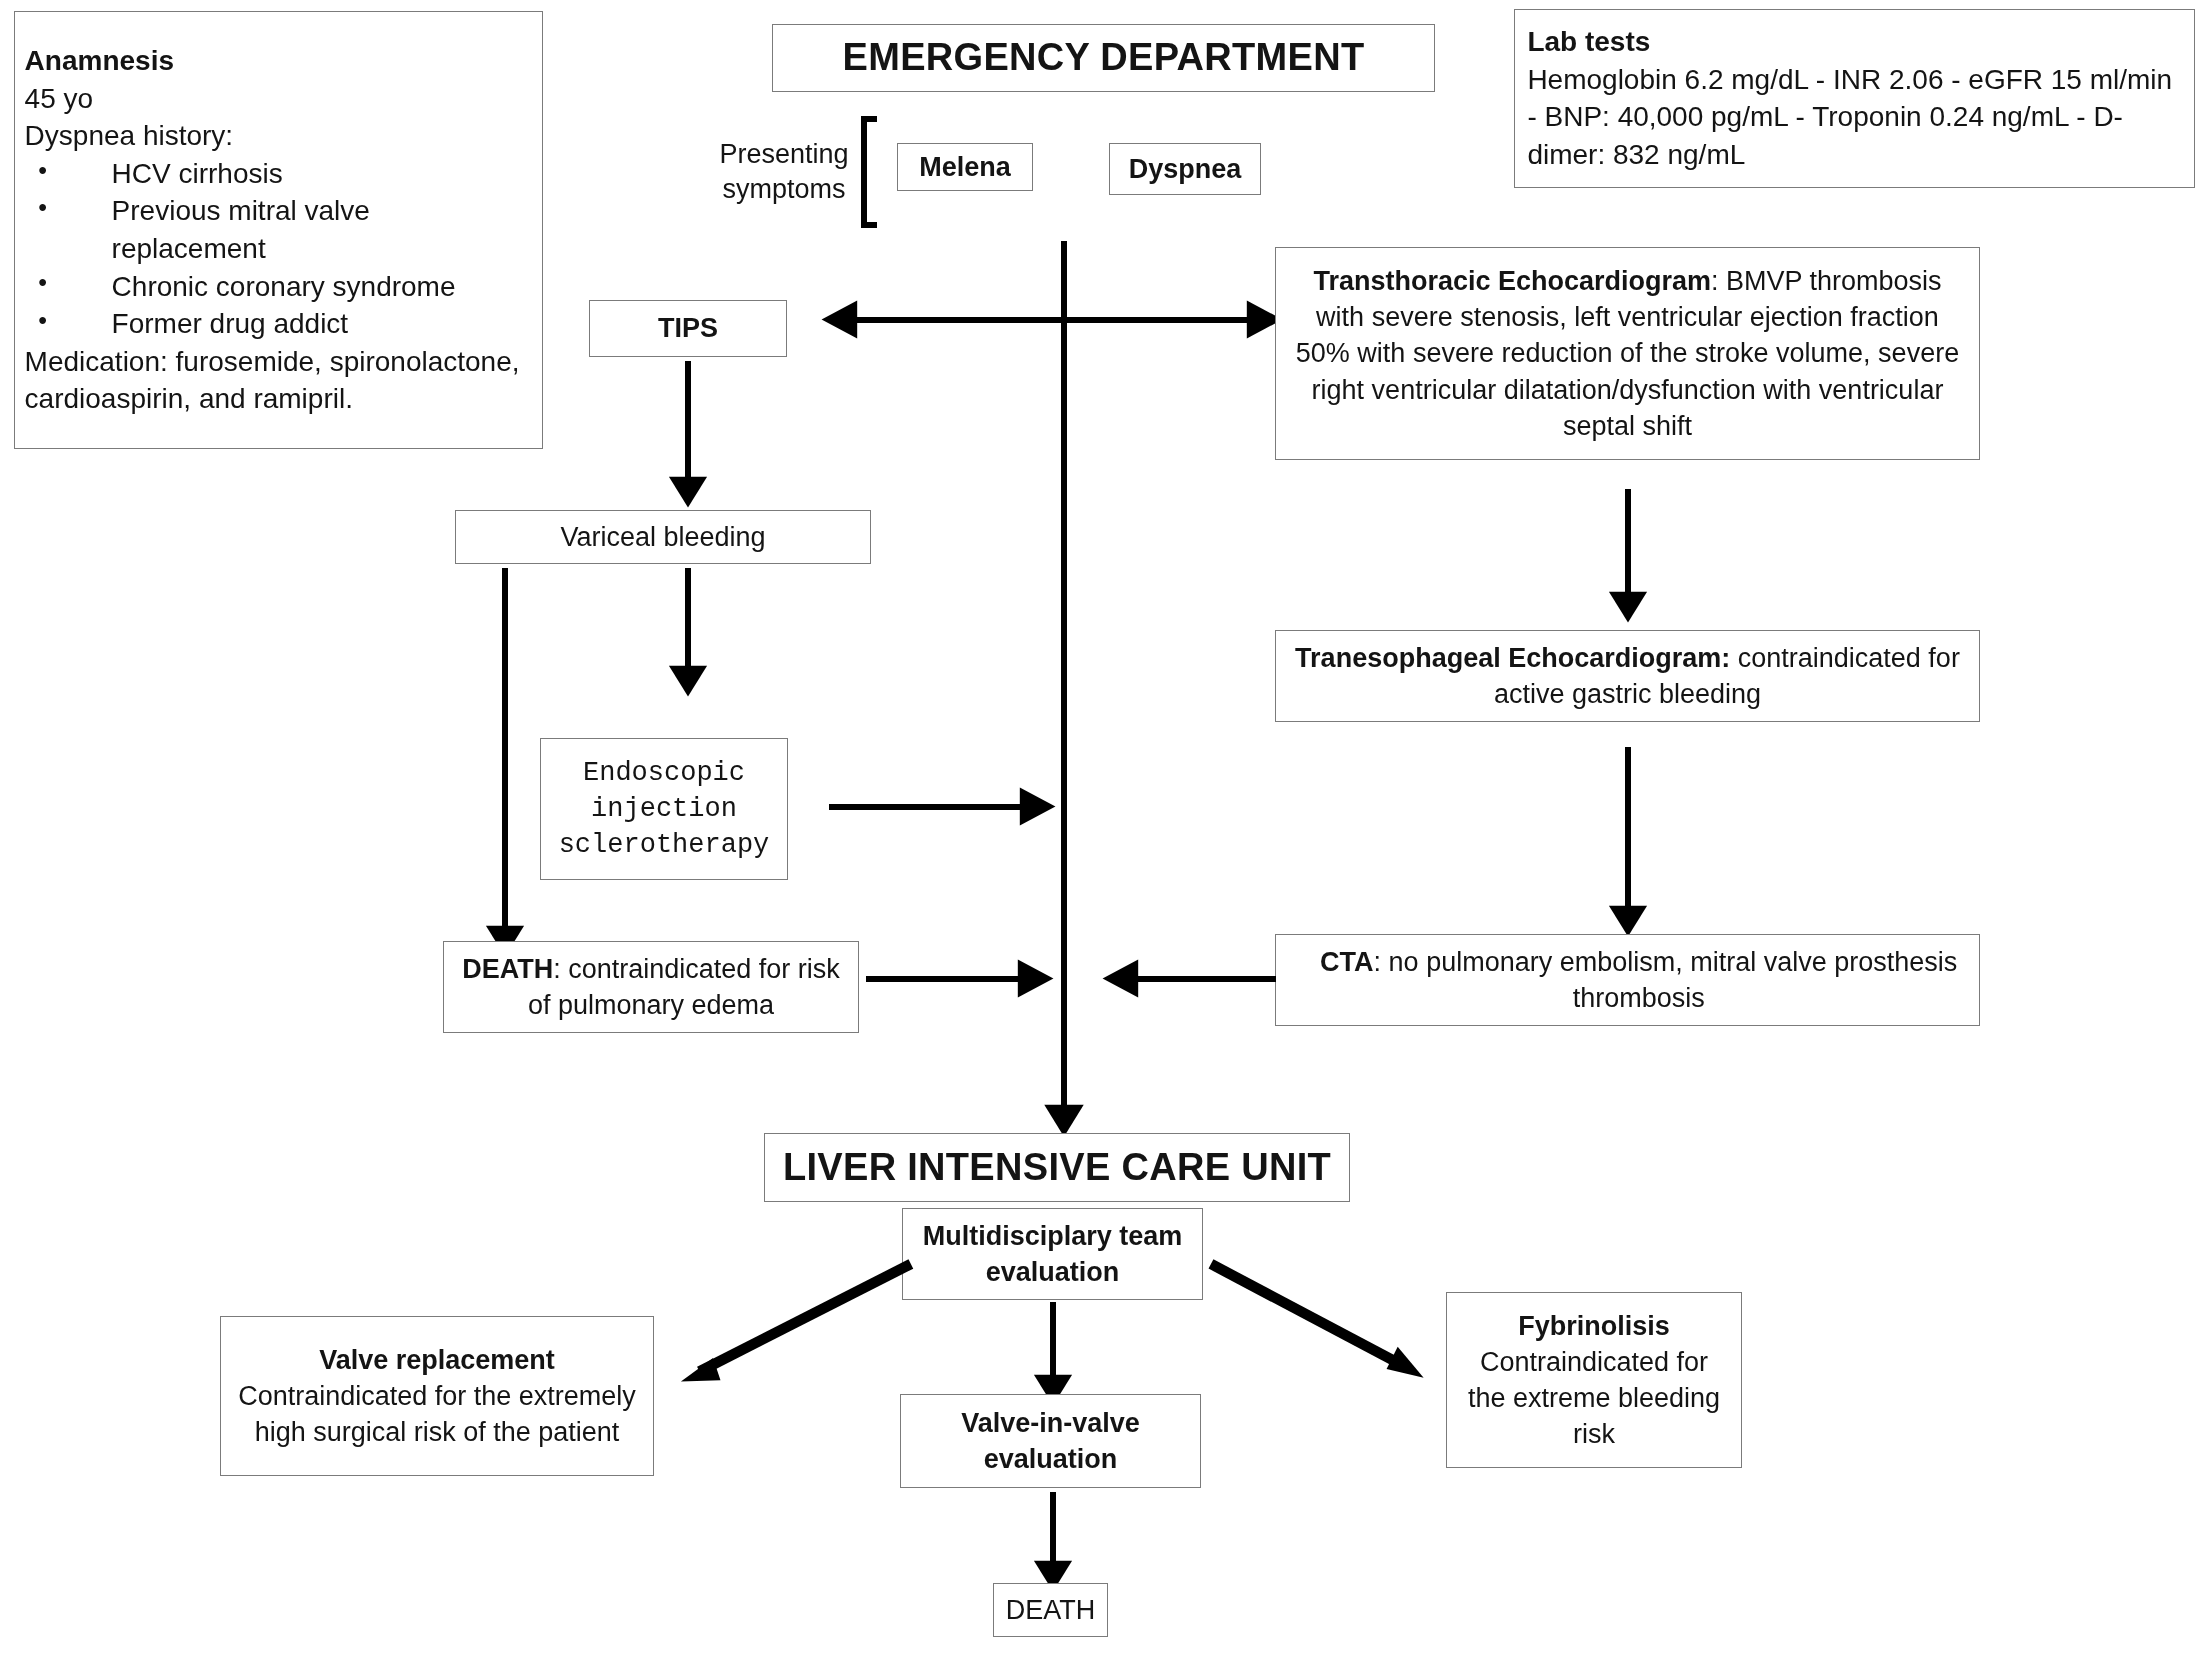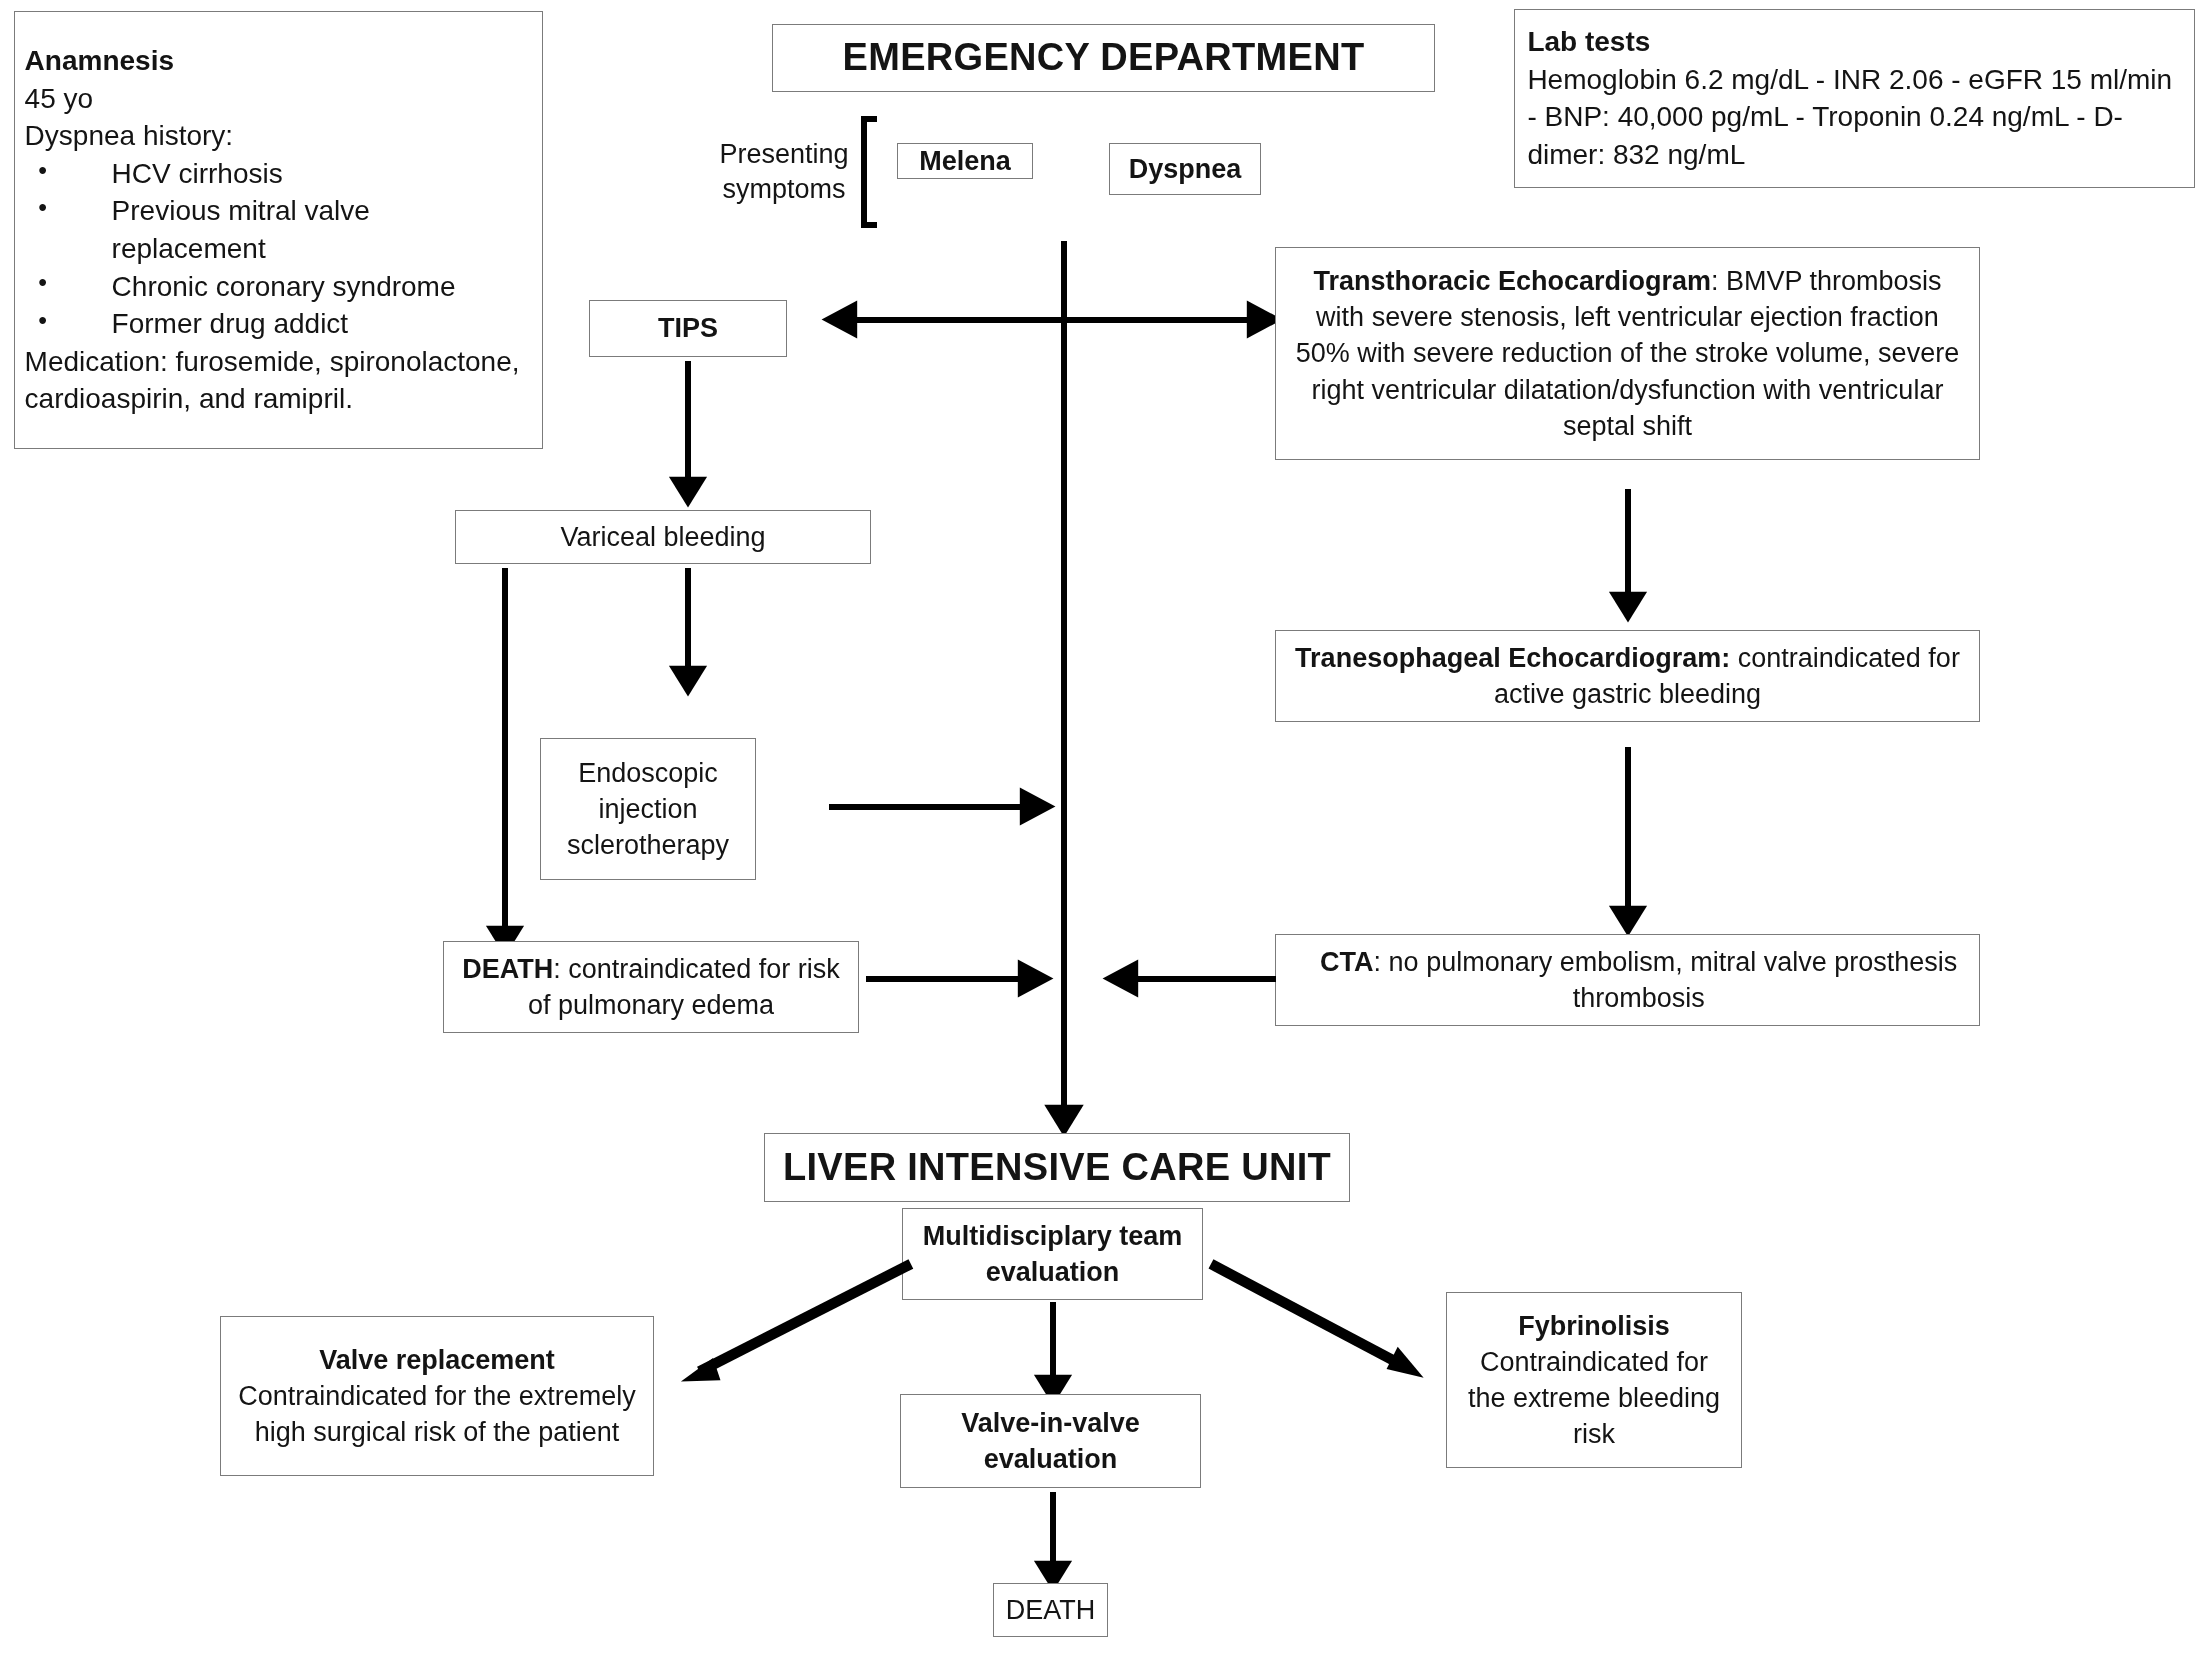--- a/index.html
+++ b/index.html
@@ -99,21 +99,21 @@
 
   <div class="box ctr t-hdr" style="left:772px; top:23.5px; width:663px; height:68px;">
     <span>EMERGENCY DEPARTMENT</span>
   </div>
 
   <div class="plain t-sym" style="left:719px; top:137px; width:130px; text-align:center;">
     <span>Presenting symptoms</span>
   </div>
   <div class="bracket" style="left:861px; top:116px; width:16px; height:112px;"></div>
 
-  <div class="box ctr t-node b" style="left:897px; top:143px; width:136px; height:36px;">
+  <div class="box ctr t-node b" style="left:897px; top:143px; width:136px; height:48px;">
     <span>Melena</span>
   </div>
   <div class="box ctr t-node b" style="left:1109px; top:143px; width:152px; height:52px;">
     <span>Dyspnea</span>
   </div>
 
   <div class="vline" style="left:1061px; top:241px; height:873px;"></div>
 
   <svg class="arrow" style="left:1038px; top:1101px; width:52px; height:37px;" viewBox="0 0 84 60">
     <polygon points="42,58 10,6 74,6" fill="#000"></polygon>
@@ -156,21 +156,21 @@
   <div class="vline" style="left:685px; top:568px; height:105px;"></div>
   <svg class="arrow" style="left:664px; top:663px; width:48px; height:35px;" viewBox="0 0 78 56">
     <polygon points="39,54 8,4 70,4" fill="#000"></polygon>
   </svg>
 
   <div class="vline" style="left:502px; top:568px; height:365px;"></div>
   <svg class="arrow" style="left:481px; top:923px; width:48px; height:35px;" viewBox="0 0 78 56">
     <polygon points="39,54 8,4 70,4" fill="#000"></polygon>
   </svg>
 
-  <div class="box ctr t-node" style="left:540px; top:738px; width:216px; height:142px; padding:6.2px 15px;">
+  <div class="box ctr t-node" style="left:540px; top:738px; width:248px; height:142px; padding:6.2px 15px;font-family:Liberation Mono, monospace;">
     <span>Endoscopic injection sclerotherapy</span>
   </div>
 
   <div class="hline" style="left:829px; top:804px; width:195px;"></div>
   <svg class="arrow" style="left:1017px; top:785px; width:40px; height:43px;" viewBox="0 0 64 70">
     <polygon points="62,35 4,4 4,66" fill="#000"></polygon>
   </svg>
 
   <div class="box ctr pad t-node" style="left:1275px; top:630px; width:705px; height:92px;">
     <div>

